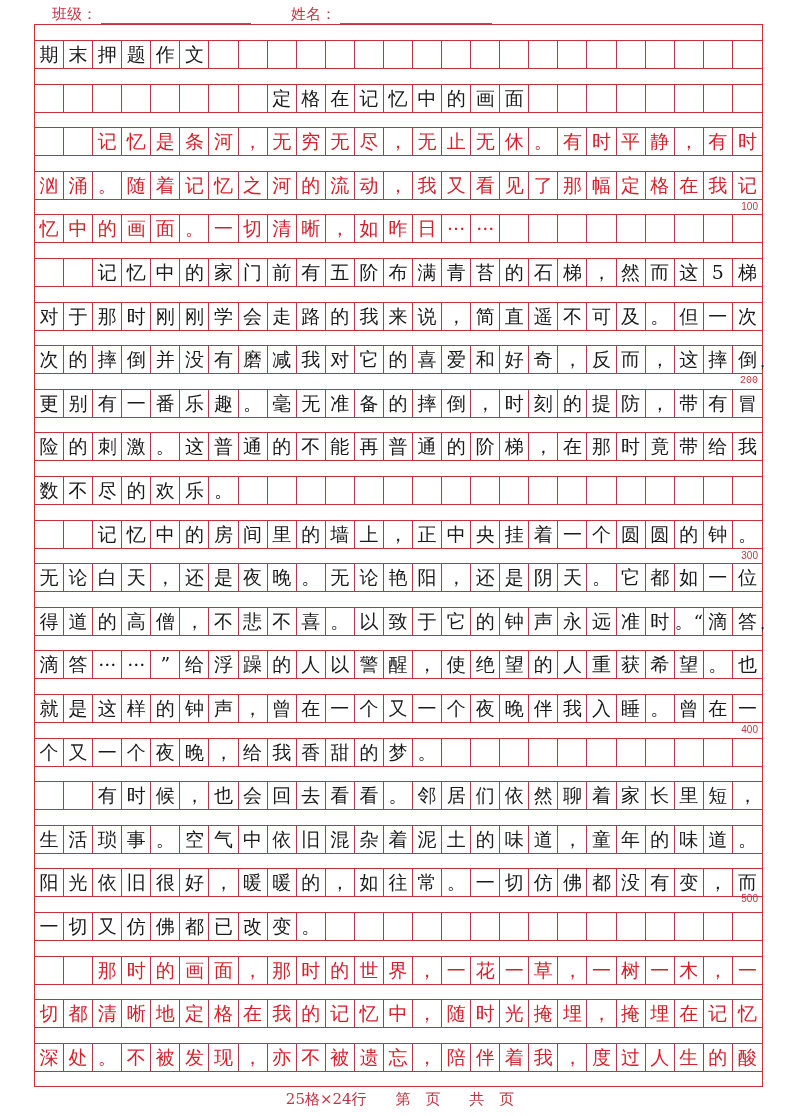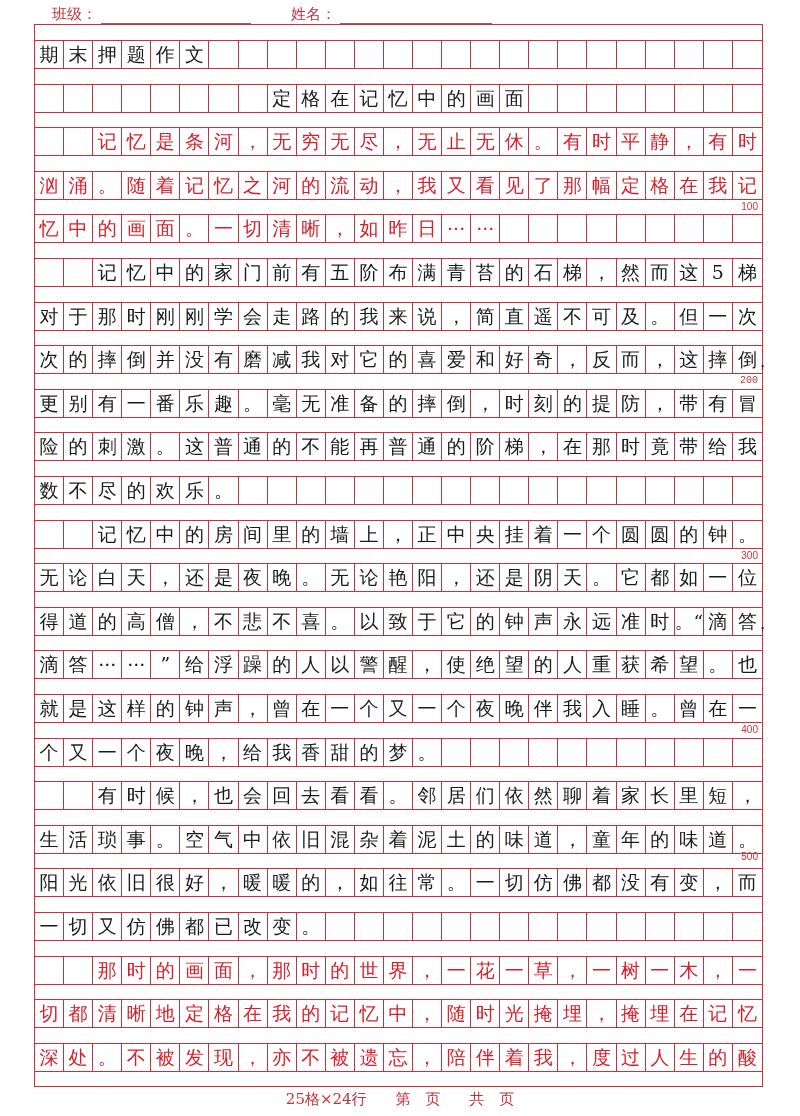--- a/index.html
+++ b/index.html
@@ -575,21 +575,21 @@
       <div class="cell">切</div>
       <div class="cell">仿</div>
       <div class="cell">佛</div>
       <div class="cell">都</div>
       <div class="cell">没</div>
       <div class="cell">有</div>
       <div class="cell">变</div>
       <div class="cell">，</div>
       <div class="cell">而</div>
     </div>
-    <div class="marker" style="top: 826px;">500</div>
+    <div class="marker" style="top: 868px;">500</div>
     <div class="row" style="top: 887px;">
       <div class="cell">一</div>
       <div class="cell">切</div>
       <div class="cell">又</div>
       <div class="cell">仿</div>
       <div class="cell">佛</div>
       <div class="cell">都</div>
       <div class="cell">已</div>
       <div class="cell">改</div>
       <div class="cell">变</div>

